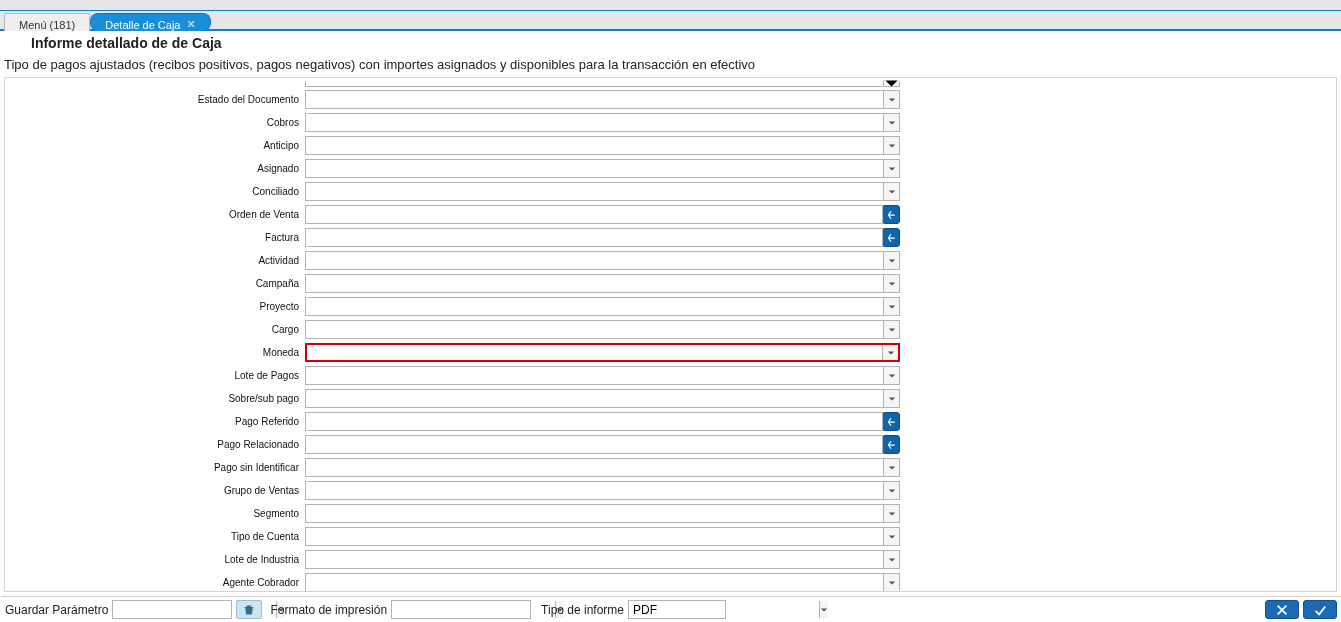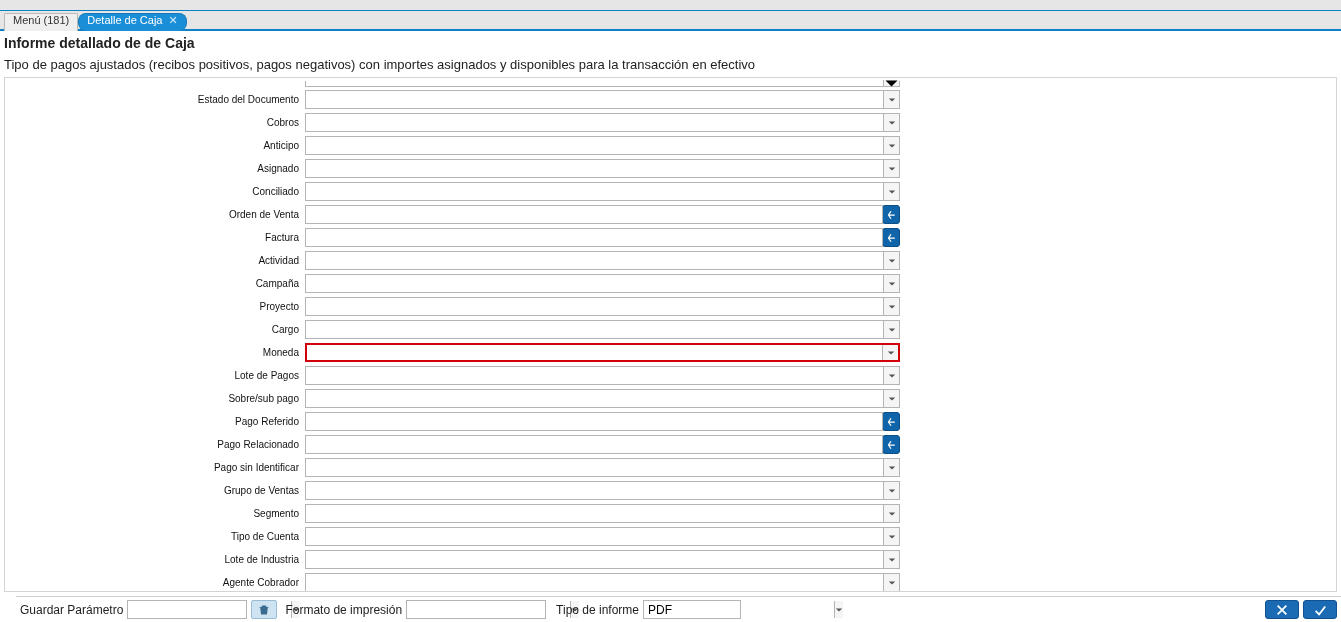--- a/index.html
+++ b/index.html
@@ -21,22 +21,22 @@
   .tabbar {
     display: flex;
     align-items: stretch;
     height: 20px;
     background: #e6e6e6;
     border-bottom: 2px solid #0d82c7;
     padding-left: 4px;
   }
   .tab {
     display: flex;
-    align-items: flex-start;
-    padding: 0 8px;
+    align-items: flex-end;
+    padding: 0 14px;
     font-size: 11px;
     border: 1px solid #b8b8b8;
     border-bottom: none;
     background: #efefef;
     color: #333;
     height: 18px;
     margin-top: 2px;
     border-top-left-radius: 2px;
     border-top-right-radius: 2px;
   }
@@ -49,20 +49,21 @@
   .tab-close {
     margin-left: 6px;
     font-size: 11px;
     color: #cfe9f8;
     cursor: pointer;
   }
   .page-title {
     font-size: 14px;
     font-weight: 700;
     padding: 4px 20px 0 4px;
+    margin-left: 27px;
   }
   .page-subtitle {
     font-size: 13px;
     padding: 6px 4px 8px 4px;
     color: #222;
   }
   .form-wrap {
     position: absolute;
     top: 77px;
     left: 4px;
@@ -136,21 +137,21 @@
     justify-content: center;
     margin-left: -1px;
   }
   .lookup-btn svg { width: 10px; height: 10px; fill: #fff; }
   .truncated-row .lbl { color: #111; }
   .truncated-row { height: 8px; overflow: hidden; }
 
   
   .footer {
     position: absolute;
-    left: 16px; right: 0; bottom: 0;
+    left: 1px; right: 0; bottom: 0;
     height: 26px;
     border-top: 1px solid #d0d0d0;
     display: flex;
     align-items: center;
     padding: 0 4px;
     background: #fff;
     font-size: 12px;
     color: #222;
   }
   .footer .lblf { margin-right: 4px; }

